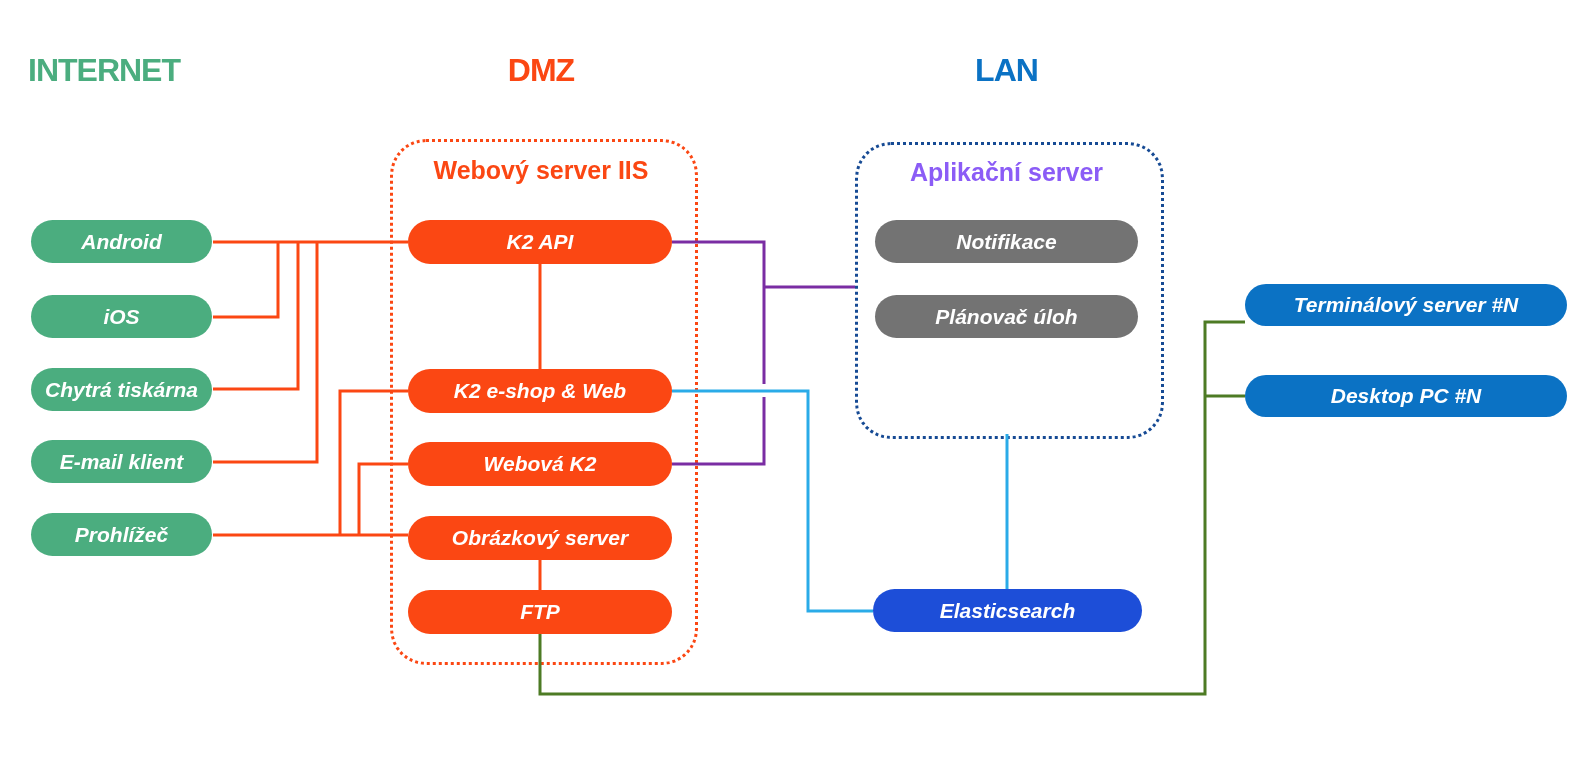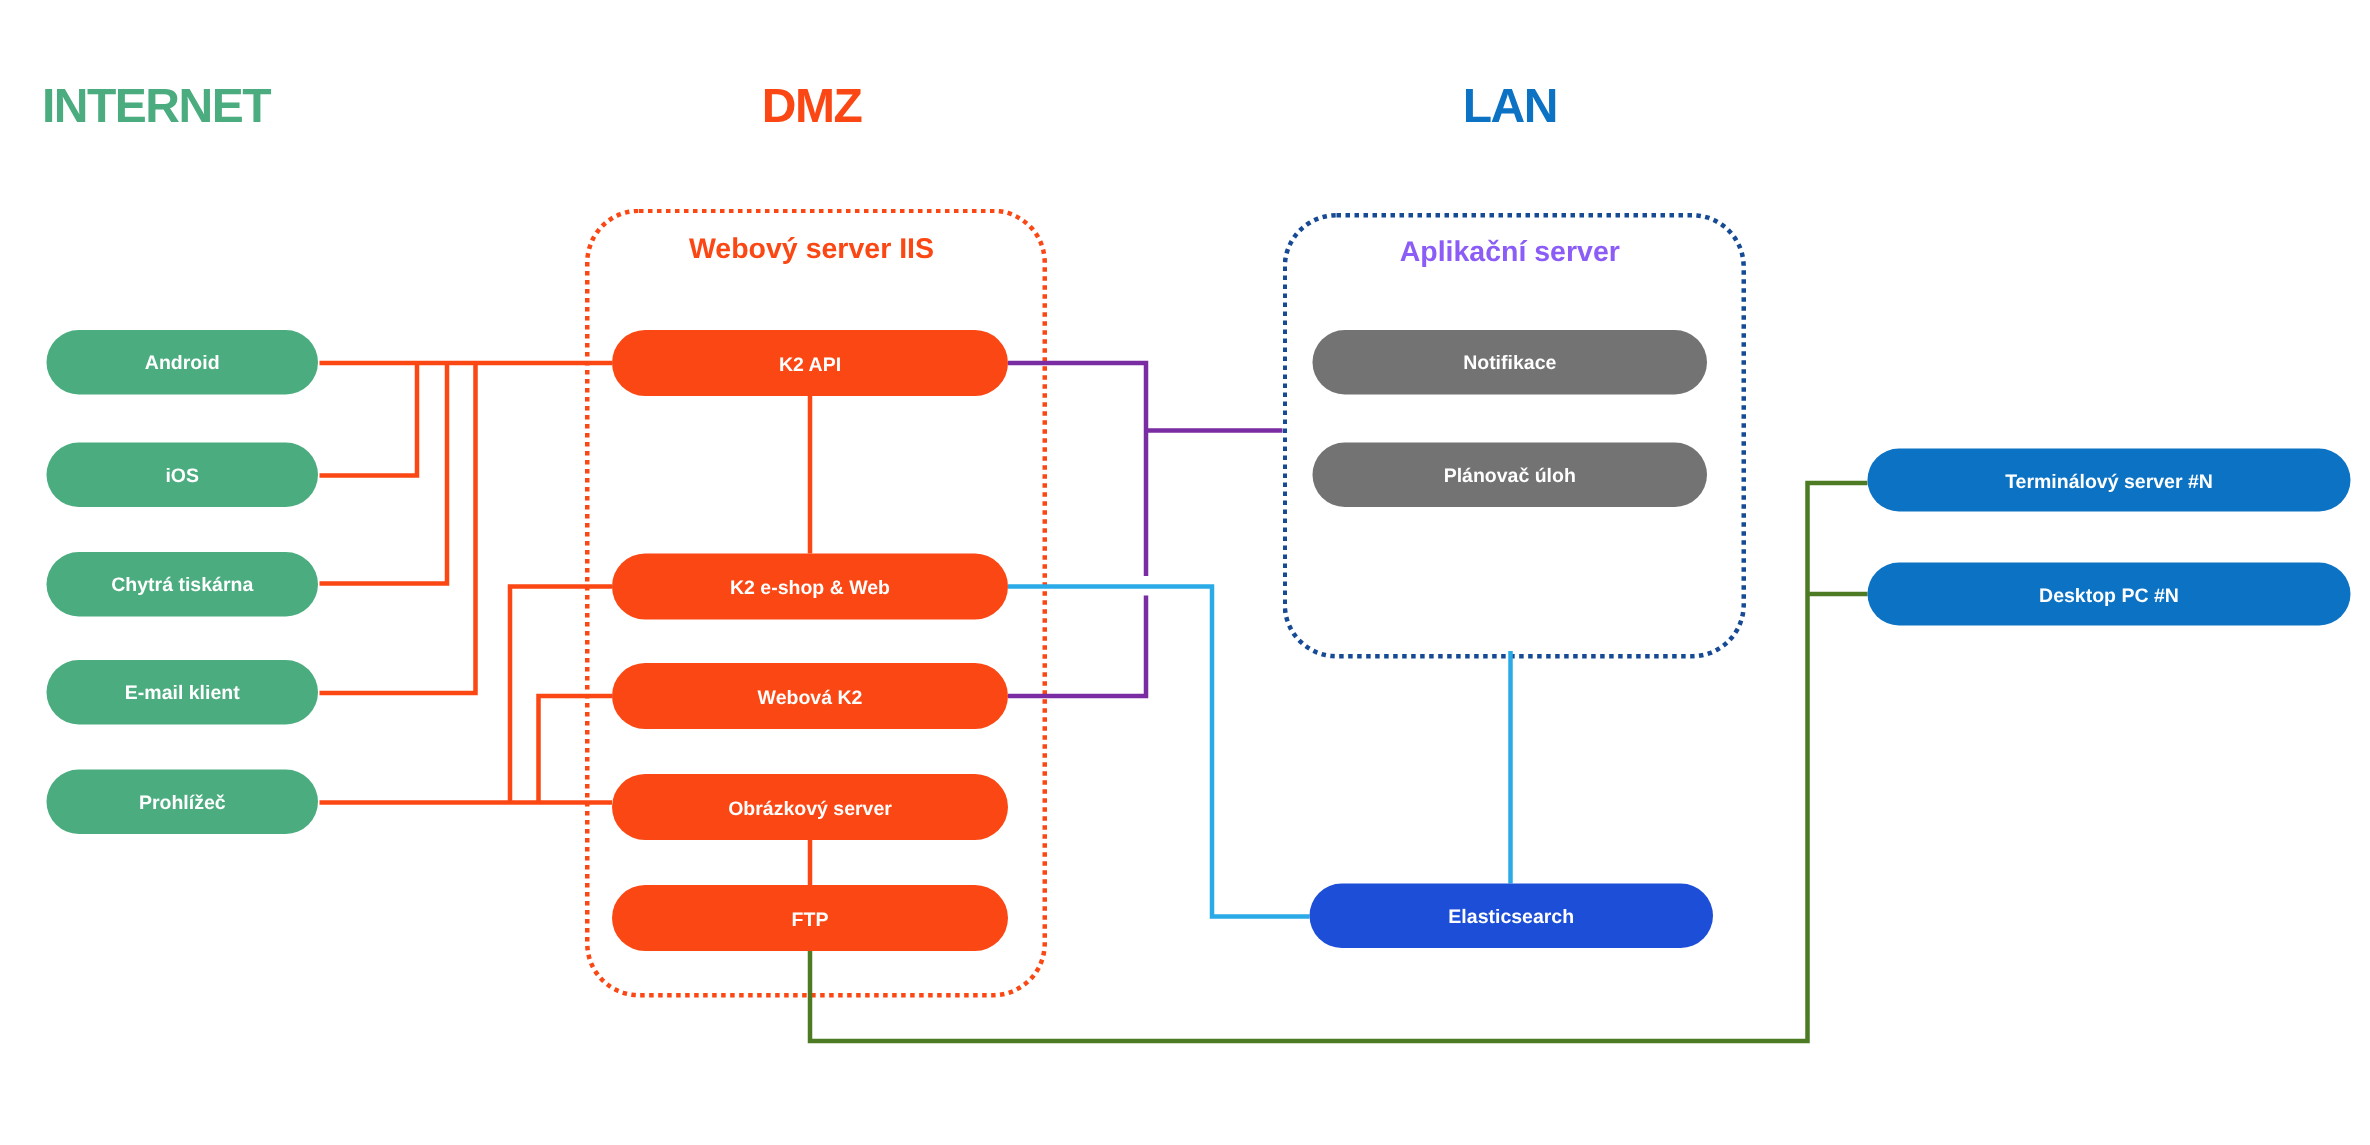--- a/index.html
+++ b/index.html
@@ -27,33 +27,34 @@
   .group-box.dmz-box{
     left:390px;top:139px;width:302px;height:520px;
     border:3px dotted #fb4713;
   }
   .group-box.lan-box{
     left:855px;top:142px;width:303px;height:291px;
     border:3px dotted #164a94;
   }
   .group-title{
     position:absolute;left:0;width:100%;
-    text-align:center;font-size:19px;font-weight:bold;
+    text-align:center;font-size:25px;font-weight:bold;
     z-index:3;
   }
   .group-title.dmz-title{left:390px;width:302px;top:156px;color:#fb4713;}
   .group-title.lan-title{left:855px;width:303px;top:158px;color:#8b5cf6;}
 
   .pill{
     position:absolute;
     display:flex;align-items:center;justify-content:center;
-    color:#ffffff;font-size:13px;font-weight:bold;
+    color:#ffffff;font-size:21px;font-weight:bold;
     border-radius:22px;
     z-index:3;
     white-space:nowrap;
+    font-style:italic;
   }
   .pill.green{left:31px;width:181px;height:43px;background:#4bad7f;}
   .pill.orange{left:408px;width:264px;height:44px;background:#fb4713;}
   .pill.blue{left:875px;width:263px;height:43px;background:#737373;}
   .pill.elastic{left:873px;width:269px;height:43px;background:#1d4ed8;}
   .pill.client{left:1245px;width:322px;height:42px;background:#0b72c4;}
 
   svg.wires{position:absolute;left:0;top:0;z-index:2;}
   svg.wires polyline{fill:none;stroke-width:3;}
   .w-orange{stroke:#fb4713;}
@@ -109,16 +110,16 @@
   <div class="pill orange" style="top:369px">K2 e-shop &amp; Web</div>
   <div class="pill orange" style="top:442px">Webová K2</div>
   <div class="pill orange" style="top:516px">Obrázkový server</div>
   <div class="pill orange" style="top:590px">FTP</div>
 
   <div class="pill blue" style="top:220px">Notifikace</div>
   <div class="pill blue" style="top:295px">Plánovač úloh</div>
 
   <div class="pill elastic" style="top:589px">Elasticsearch</div>
 
-  <div class="pill client" style="top:299px">Terminálový server #N</div>
+  <div class="pill client" style="top:284px">Terminálový server #N</div>
   <div class="pill client" style="top:375px">Desktop PC #N</div>
 
 </div>
 
 </body></html>

